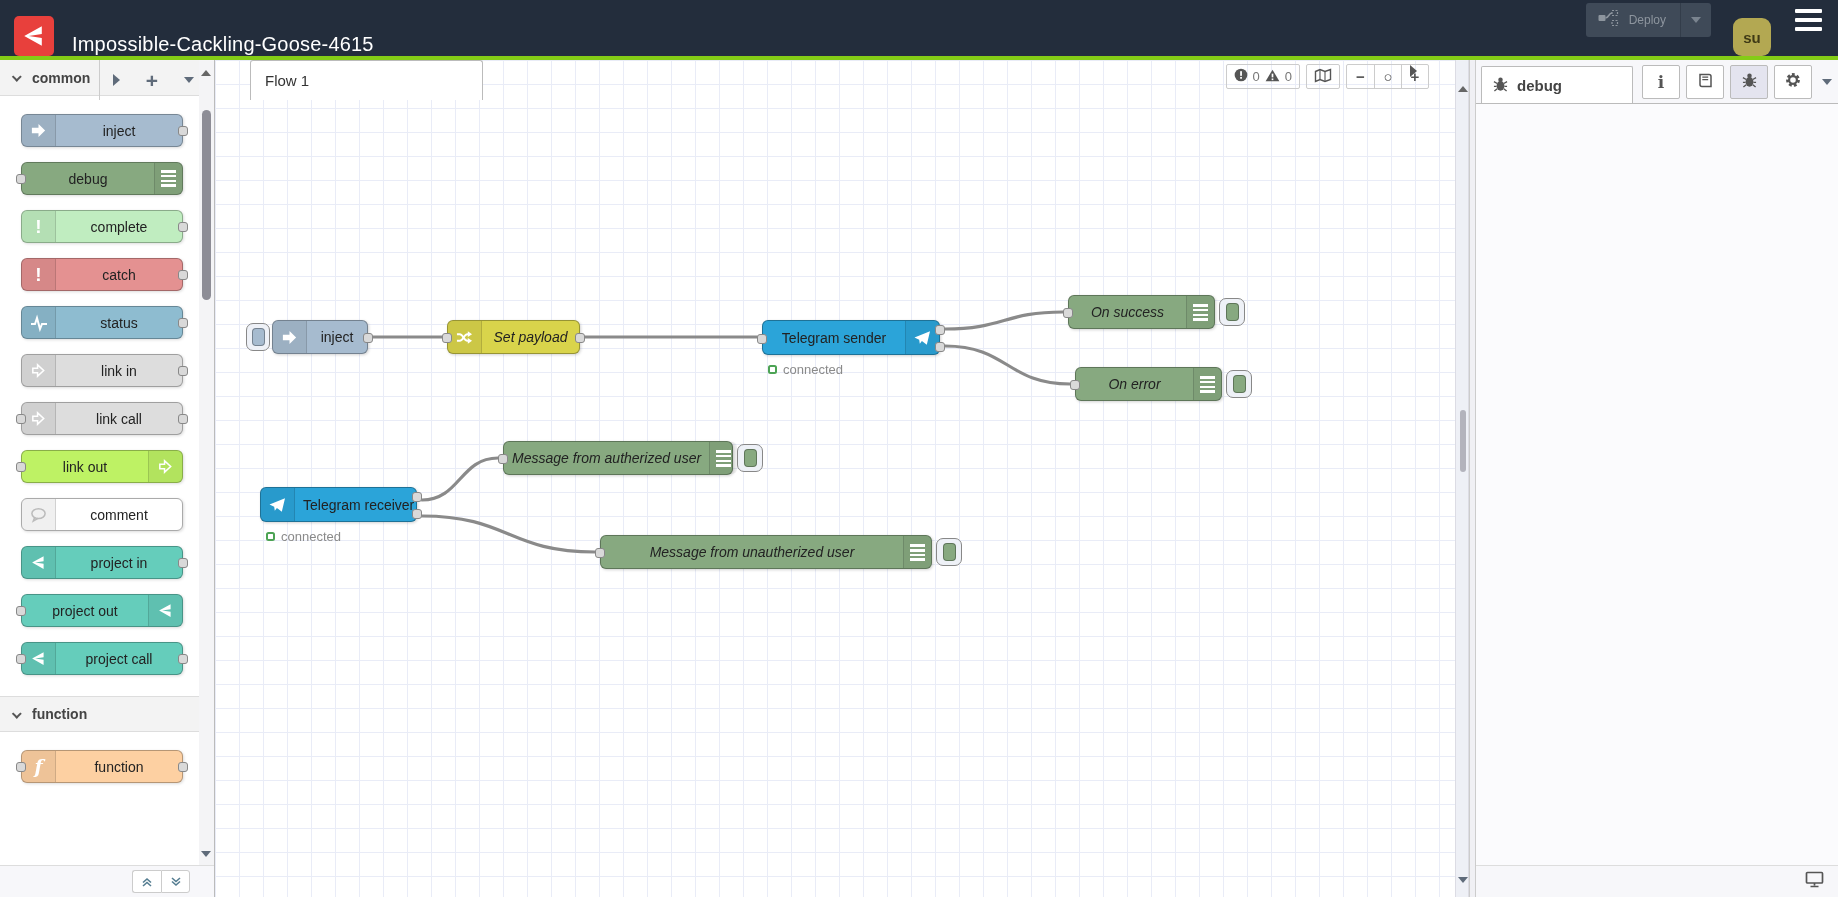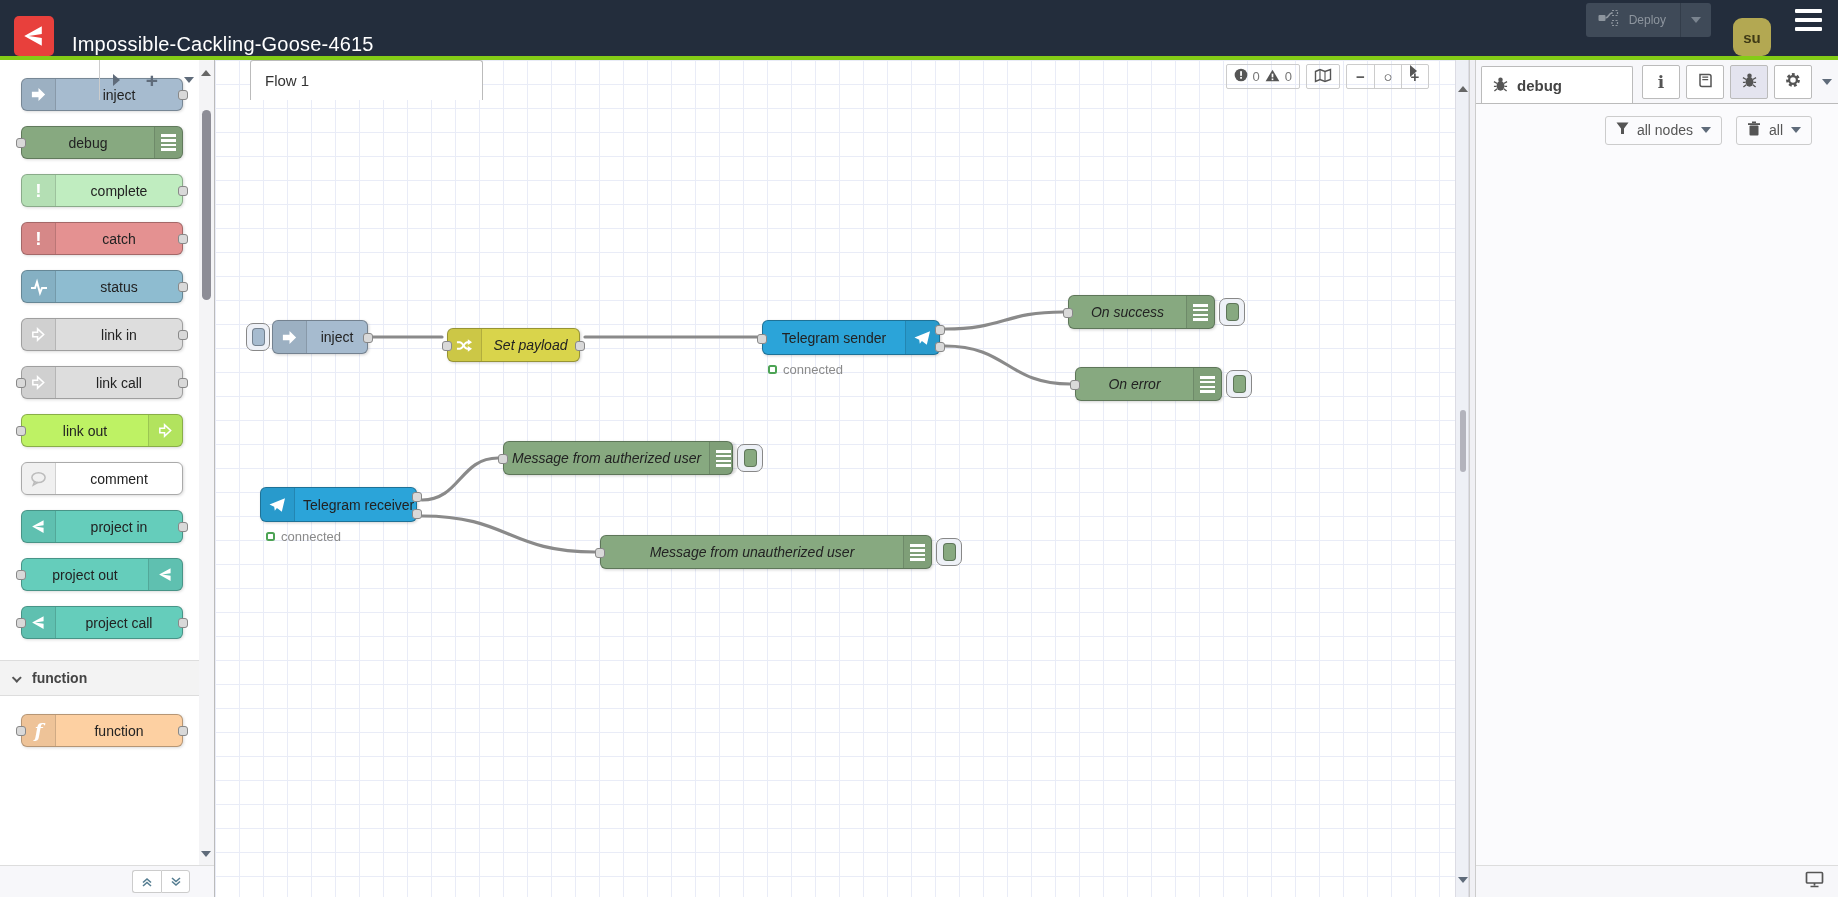--- a/index.html
+++ b/index.html
@@ -142,20 +142,24 @@
         <i></i>
       </div>
   </div>
 </div>
 
 <div class="main">
 
   <div class="palette">
     <div class="pal-scroll">
       <div id="pal-categories">
+          <div class="pal-cat-h">
+            <span class="cat-chev"></span>
+            <span class="pal-cat-label">common</span>
+          </div>
           <div class="pal-body">
             <div class="pal-node" style="background: rgb(166, 187, 207);">
               <span class="nsec sleft">
                 <svg width="17" height="17" viewBox="0 0 18 18">
                   <polygon points="2,6 9,6 9,2 16,9 9,16 9,12 2,12" fill="#fff"></polygon>
                 </svg>
               </span>
               <span class="nlabel">inject</span>
               <span class="port pr" style="top: 11px;"></span>
             </div>
@@ -317,21 +321,21 @@
               <svg width="17" height="17" viewBox="0 0 18 18">
                 <polygon points="2,6 9,6 9,2 16,9 9,16 9,12 2,12" fill="#fff"></polygon>
               </svg>
             </span>
             <span class="nlabel">inject</span>
             <span class="port pr" style="top: 12px;"></span>
             <span class="nbtn bleft">
               <i style="background: rgb(166, 187, 207);"></i>
             </span>
           </div>
-          <div class="fnode" style="left: 232px; top: 268px; width: 133px; height: 34px; background: rgb(217, 212, 75);">
+          <div class="fnode" style="left: 232px; top: 260px; width: 133px; height: 34px; background: rgb(217, 212, 75);">
             <span class="nsec sleft">
               <svg width="17" height="17" viewBox="0 0 18 18">
                 <path d="M1,5.5 H4 C8,5.5 8,12.5 12,12.5 H13" fill="none" stroke="#fff" stroke-width="2"></path>
                 <path d="M1,12.5 H4 C8,12.5 8,5.5 12,5.5 H13" fill="none" stroke="#fff" stroke-width="2"></path>
                 <polygon points="12.5,2.5 17,5.5 12.5,8.5" fill="#fff"></polygon>
                 <polygon points="12.5,9.5 17,12.5 12.5,15.5" fill="#fff"></polygon>
               </svg>
             </span>
             <span class="nlabel it">Set payload</span>
             <span class="port pl" style="top: 12px;"></span>
@@ -491,38 +495,20 @@
         <span class="side-btn">
           <span><svg width="18" height="18" viewBox="0 0 18 18">
                 <circle cx="9" cy="9" r="5.4" fill="none" stroke="#555" stroke-width="3" stroke-dasharray="2.7 2.05"></circle>
                 <circle cx="9" cy="9" r="3.9" fill="none" stroke="#555" stroke-width="2.2"></circle>
               </svg></span>
         </span>
       </div>
       <span class="side-collapse tri-down dk"></span>
     </div>
 
-    <div class="side-toolbar">
-      <span class="dd-btn">
-        <span><svg width="13" height="13" viewBox="0 0 13 13">
-              <polygon points="0.5,0.5 12.5,0.5 8,6.5 8,12 5,12 5,6.5" fill="#555"></polygon>
-            </svg></span>
-        <span>all nodes</span>
-        <span class="tri-down dk"></span>
-      </span>
-      <span class="dd-btn">
-        <span><svg width="14" height="15" viewBox="0 0 14 15">
-              <rect x="2.5" y="4.5" width="9" height="10" rx="1" fill="#555"></rect>
-              <rect x="1" y="2.2" width="12" height="1.8" fill="#555"></rect>
-              <rect x="5" y="0.5" width="4" height="1.7" fill="#555"></rect>
-            </svg></span>
-        <span>all</span>
-        <span class="tri-down dk"></span>
-      </span>
-    </div>
 
     <div class="side-content"></div>
 
     <div class="side-footer">
       <span>
         <svg width="19" height="17" viewBox="0 0 19 17">
             <rect x="1.5" y="1.5" width="16" height="10.5" rx="1" fill="none" stroke="#555" stroke-width="1.7"></rect>
             <path d="M9.5,12 V14.5 M5.5,15.5 H13.5" stroke="#555" stroke-width="1.7"></path>
           </svg>
       </span>

